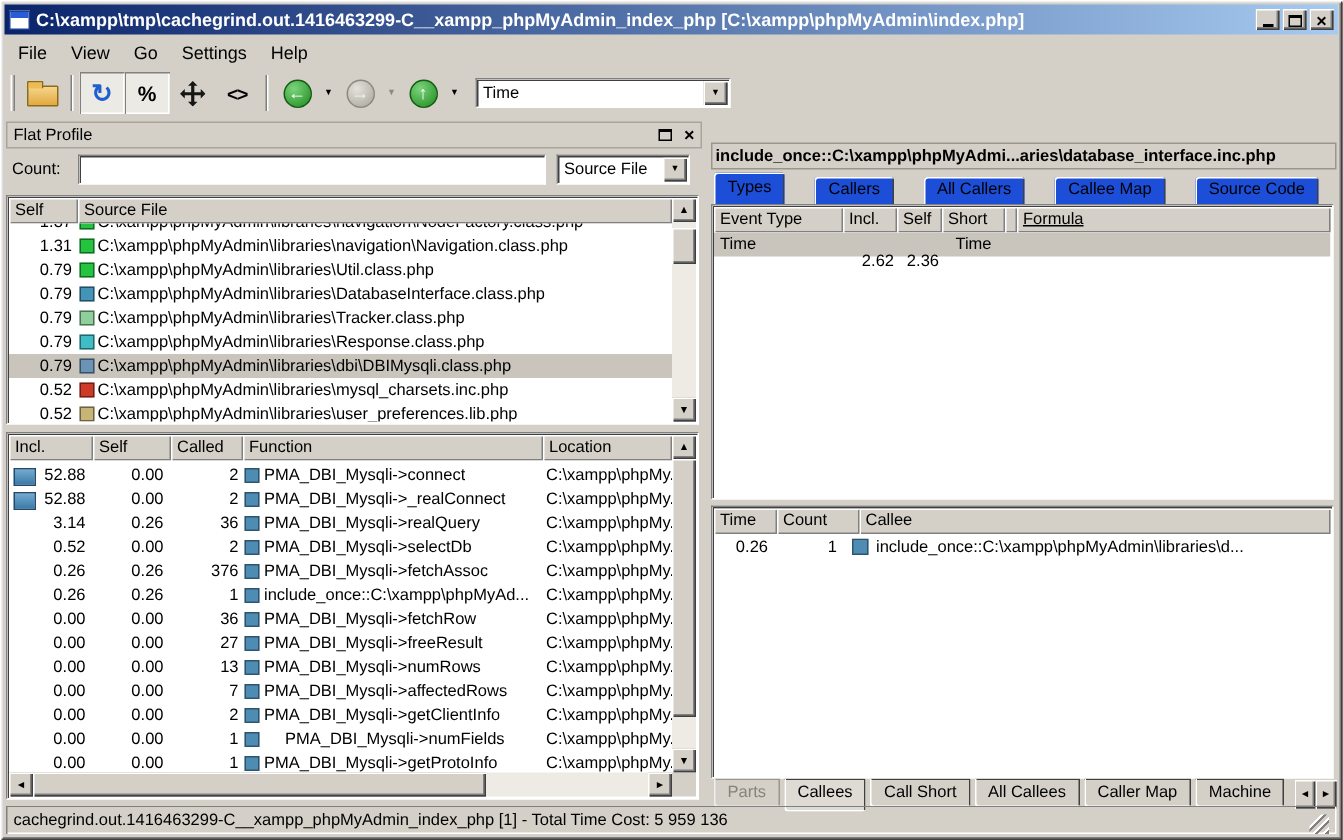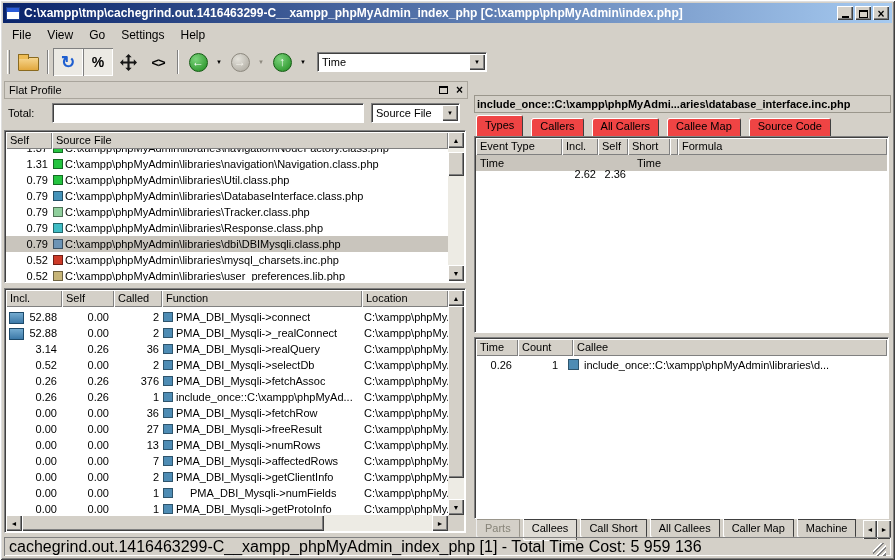--- a/index.html
+++ b/index.html
@@ -94,26 +94,26 @@
   .sb-btn { width:16px; height:16px; background:#d4d0c8; box-shadow: inset 1px 1px 0 #fff, inset -1px -1px 0 #404040, inset -2px -2px 0 #808080; display:flex; align-items:center; justify-content:center; font-size:7px; line-height:1; flex:none; }
   .sb-btn.bottom { position:absolute; bottom:0; }
   .sb-thumb-v { position:absolute; left:0; width:16px; background:#d4d0c8; box-shadow: inset 1px 1px 0 #fff, inset -1px -1px 0 #404040, inset -2px -2px 0 #808080; }
   .sb-thumb-h { height:16px; background:#d4d0c8; box-shadow: inset 1px 1px 0 #fff, inset -1px -1px 0 #404040, inset -2px -2px 0 #808080; flex:none; }
   .sb-corner { position:absolute; right:1px; bottom:1px; width:16px; height:16px; background:#d4d0c8; }
 
   
   .detail { position:absolute; left:474px; top:95px; width:417px; height:452px; }
   .detail-title { position:absolute; left:0; top:0; right:0; height:18px; border:1px solid #9a968c; font-weight:bold; padding:2px 2px; white-space:nowrap; overflow:hidden; }
   .tabbar { position:absolute; left:2px; top:20px; right:0; height:21px; display:flex; align-items:flex-end; }
-  .tab { padding:2px 9px 3px; margin-right:8px; background:#ef4444; box-shadow: inset 1px 1px 0 #fff, inset -1px 0 0 #404040; border-radius:2px 2px 0 0; height:18px; white-space:nowrap; }
+  .tab { padding:2px 9px 3px; margin-right:20px; background:#1d4ed8; box-shadow: inset 1px 1px 0 #fff, inset -1px 0 0 #404040; border-radius:2px 2px 0 0; height:18px; white-space:nowrap; }
   .tab.active { height:21px; padding-top:4px; font-weight:normal; z-index:2; box-shadow: inset 1px 1px 0 #fff, inset -1px 0 0 #404040; }
 
   .types-frame { position:absolute; left:0; top:41px; right:2px; height:197px; }
   .types-head { position:absolute; left:1px; top:1px; right:1px; display:flex; }
-  .tc-event { width:86px; } .tc-incl { width:36px; } .tc-self { width:30px; } .tc-short { width:42px; } .tc-gap { width:8px; } .tc-formula { flex:1; }
+  .tc-event { width:86px; } .tc-incl { width:36px; } .tc-self { width:30px; } .tc-short { width:42px; } .tc-gap { width:8px; } .tc-formula { flex:1;text-decoration:underline; }
   .types-body { position:absolute; left:1px; top:18px; right:1px; bottom:1px; background:#fff; overflow:hidden; }
   .typerow { height:16px; display:flex; align-items:center; }
   .typerow.selected { background:#c9c5bd; }
   .tr-event { width:86px; padding-left:4px; flex:none; }
   .tr-incl { width:36px; text-align:right; padding-right:2px; flex:none;margin-top:21px; }
   .tr-self { width:30px; text-align:right; padding-right:2px; flex:none;margin-top:22px; }
   .tr-short { width:42px; text-align:center; flex:none; }
   .tr-formula { flex:1; padding-left:10px; }
 
   .hsplit2 { position:absolute; left:0; top:238px; right:0; height:4px; }
@@ -130,21 +130,21 @@
   .btabbar { position:absolute; left:2px; top:424px; right:0; height:24px; display:flex; align-items:flex-start; overflow:hidden; padding-right:30px; }
   .btab { padding:3px 9px 2px; margin-right:3px; background:#d4d0c8; box-shadow: inset 1px -1px 0 #fff, inset -1px 1px 0 #404040; border-radius:0 0 2px 2px; height:19px; white-space:nowrap; flex:none; }
   .btab.active { height:22px; background:#dedbd4; }
   .btab.disabled { color:#868378; box-shadow: inset 1px -1px 0 #eee, inset -1px 1px 0 #9a968c; }
   .btab-scroll { position:absolute; right:0; top:1px; display:flex; }
   .btab-scroll .sb-btn { width:14px; height:19px; }
 
   
   .statusbar { position:absolute; left:4px; right:4px; top:537px; height:19px;
     box-shadow: inset 1px 1px 0 #808080, inset -1px -1px 0 #ffffff; display:flex; align-items:center; padding:0 5px; }
-  .status-text { flex:1; white-space:nowrap; overflow:hidden; font-size:16px; }
+  .status-text { flex:1; white-space:nowrap; overflow:hidden; font-size:11px; }
   .grip { width:13px; height:13px; align-self:flex-end;
     background: linear-gradient(135deg, transparent 30%, #fff 30%, #fff 38%, #808080 38%, #808080 46%, transparent 46%, transparent 55%, #fff 55%, #fff 63%, #808080 63%, #808080 71%, transparent 71%, transparent 80%, #fff 80%, #fff 88%, #808080 88%); }
 </style>
 </head>
 <body>
 
 <div class="window">
 
   <div class="titlebar">
     <span class="app-icon"></span>
@@ -211,21 +211,21 @@
   </div>
 
   <div class="dock">
     <div class="dock-title">
       <span class="dock-title-label">Flat Profile</span>
       <span class="dt-float"></span>
       <span class="dt-close">×</span>
     </div>
 
     <div class="search-row">
-      <span class="search-label">Total:</span>
+      <span class="search-label">Count:</span>
       <input class="search-input" value="" style="">
       <span class="combo group-combo">
         <span class="combo-text">Source File</span>
         <span class="combo-btn">▼</span>
       </span>
     </div>
 
     <div class="file-frame sunken2">
       <div class="file-head">
         <span class="hcell fh-self">Self</span>

